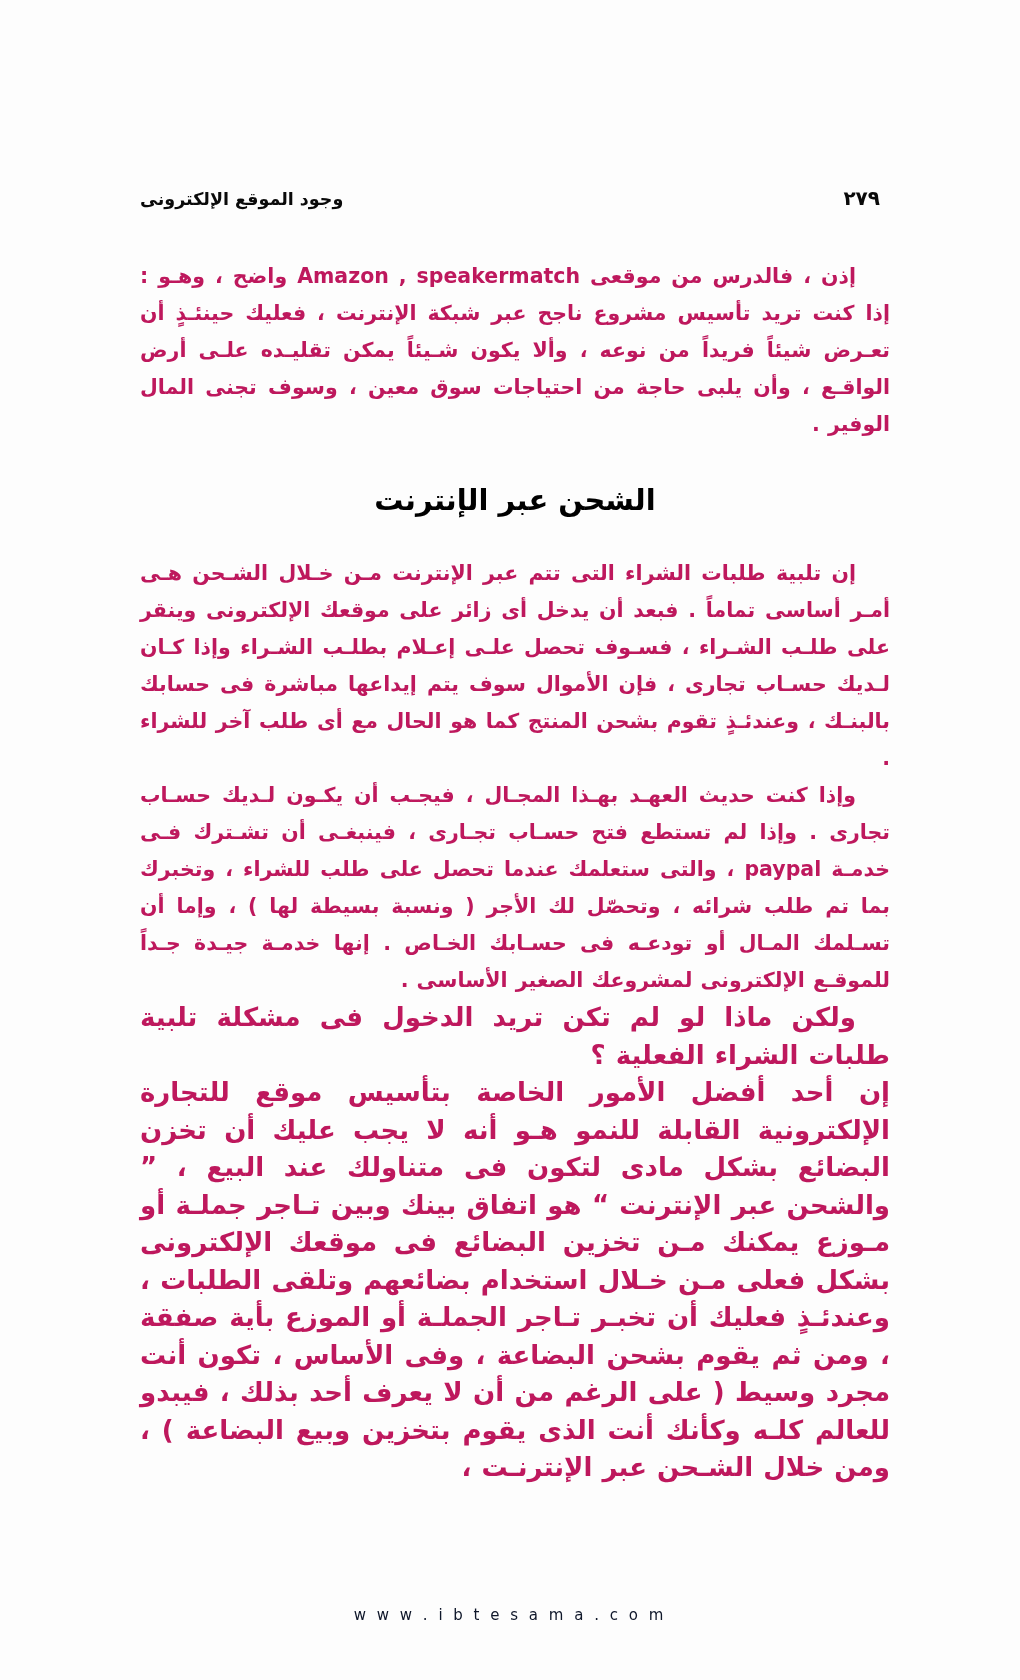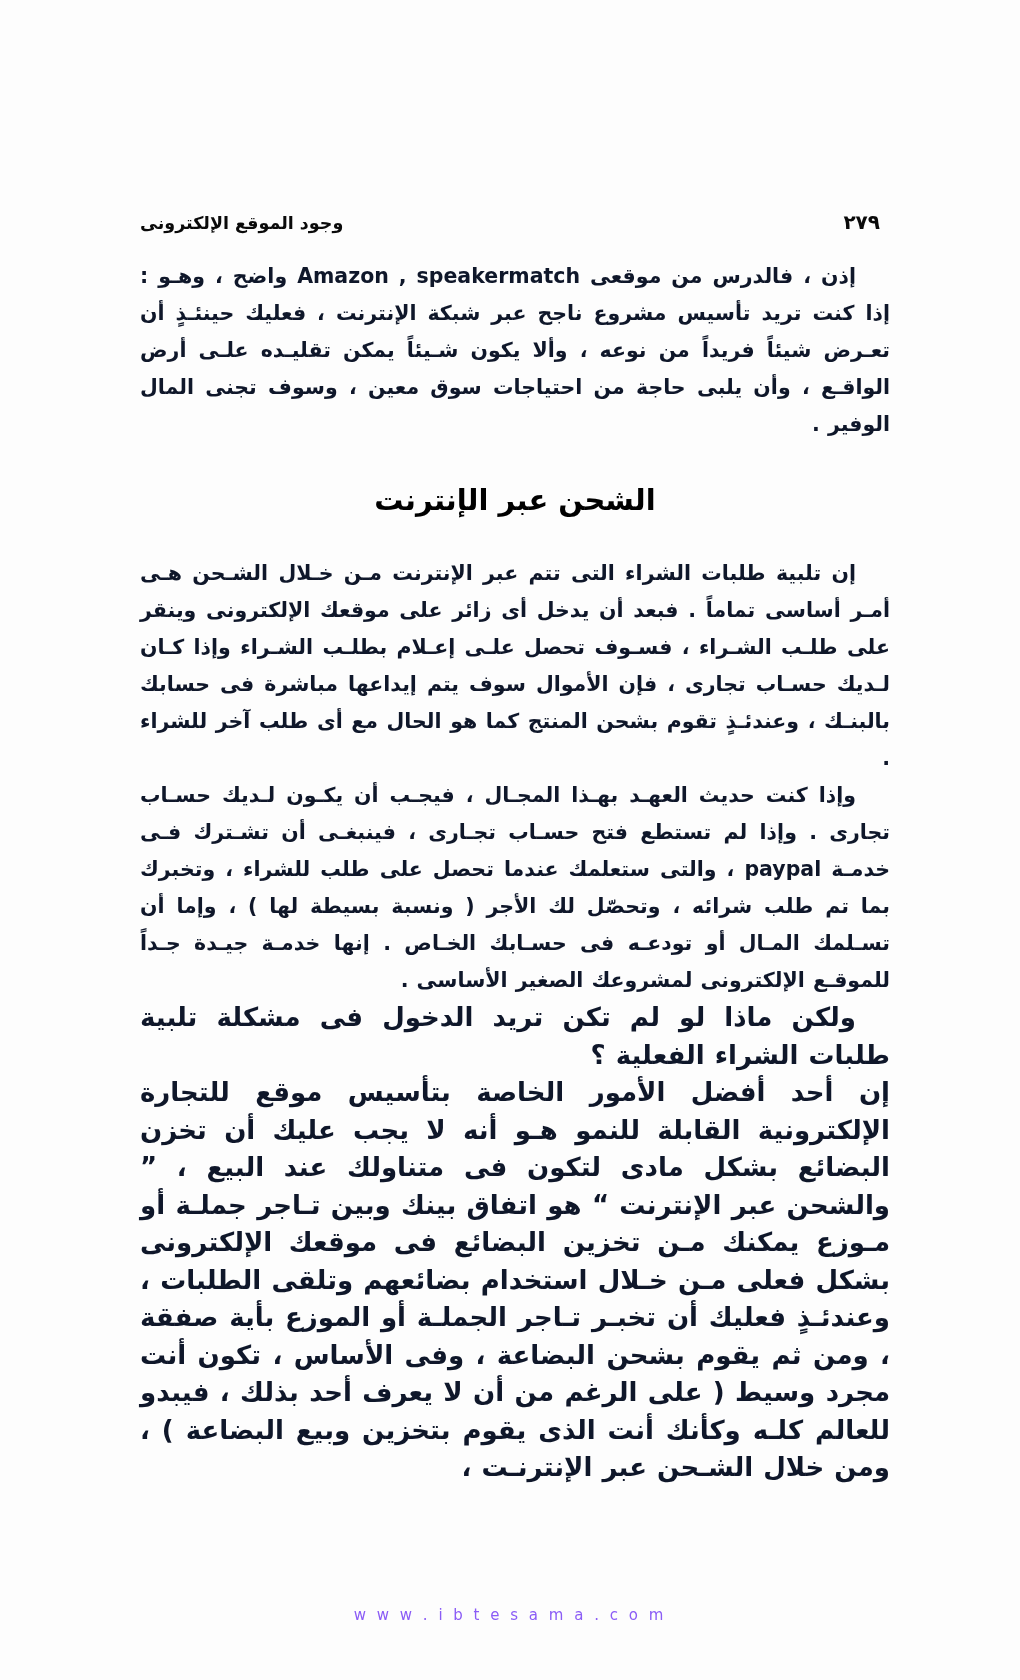--- a/index.html
+++ b/index.html
@@ -40,38 +40,37 @@
     font-weight: 700;
     letter-spacing: 0px;
     color: #0a0a0a;
     margin-right: 250px;
   }
   .running-head .folio {
     font-size: 20px;
     font-weight: 700;
     color: #0a0a0a;
     letter-spacing: 1px;
-    margin-top: 24px;
   }
 
   
   .text-column {
     position: absolute;
     top: 258px;
     left: 140px;
     width: 750px;
   }
 
   p.para {
     margin: 0 0 0 0;
     font-size: 20.5px;
     line-height: 37px;
     text-align: justify;
     text-align-last: right;
-    color: #0f172a;
+    color: #be185d;
     font-weight: 600;
     word-spacing: 1px;
   }
   p.para.indent { text-indent: 34px; }
   p.para.last-right  { text-align-last: right; }
 
   .gap-after-p1 { height: 30px; }
   .gap-after-head { height: 28px; }
 
   
@@ -94,21 +93,21 @@
 
   
   .watermark {
     position: absolute;
     bottom: 56px;
     left: 0;
     width: 100%;
     text-align: center;
     font-size: 15px;
     letter-spacing: 3px;
-    color: #8b5cf6;
+    color: #0f172a;
     font-family: "DejaVu Sans", "Liberation Sans", sans-serif;
     direction: ltr;
     font-weight: 400;
   }
 </style>
 </head>
 <body>
 
 <div class="page">
 

